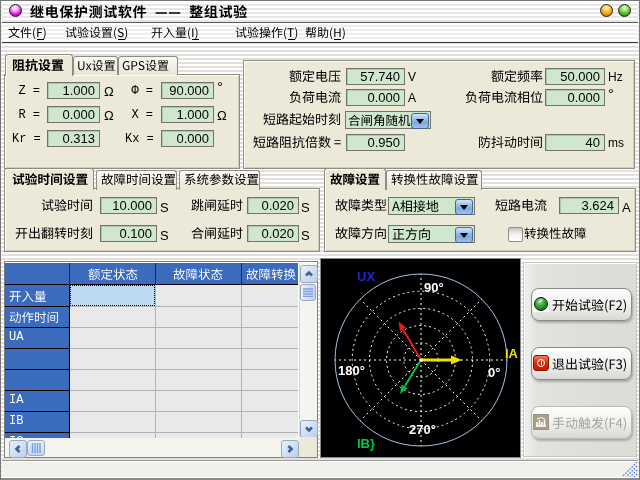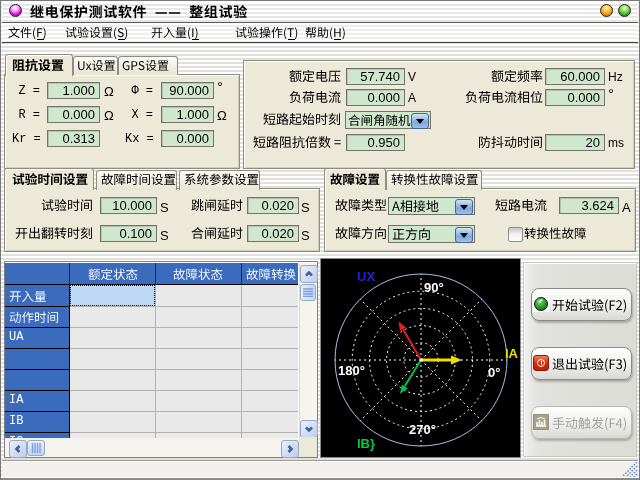--- a/index.html
+++ b/index.html
@@ -94,21 +94,21 @@
       <path d="M9.009 -6.409C8.956999999999999 -2.379 8.788 -0.598 5.954 0.40299999999999997C6.122999999999999 0.5589999999999999 6.356999999999999 0.871 6.4479999999999995 1.0919999999999999C9.516 -0.026 9.802 -2.093 9.866999999999999 -6.409ZM9.594 -1.0919999999999999C10.452 -0.46799999999999997 11.543999999999999 0.429 12.09 1.001L12.636 0.312C12.09 -0.221 10.959 -1.0919999999999999 10.113999999999999 -1.69ZM6.903 -7.93V-1.7939999999999998H7.734999999999999V-7.137H11.049999999999999V-1.8199999999999998H11.908V-7.93H9.464C9.633 -8.333 9.815 -8.814 9.984 -9.282H12.389V-10.139999999999999H6.694999999999999V-9.282H9.1C8.969999999999999 -8.84 8.775 -8.333 8.619 -7.93ZM2.782 -10.673C2.951 -10.373999999999999 3.146 -10.01 3.302 -9.671999999999999H0.7929999999999999V-7.709H1.651V-8.866H5.577V-7.709H6.460999999999999V-9.671999999999999H4.329C4.147 -10.049 3.887 -10.517 3.666 -10.881ZM1.638 -3.029V0.949H2.522V0.52H4.797V0.9229999999999999H5.707V-3.029ZM2.522 -0.27299999999999996V-2.2359999999999998H4.797V-0.27299999999999996ZM1.9369999999999998 -5.4079999999999995 2.912 -4.888C2.1839999999999997 -4.381 1.3519999999999999 -3.965 0.507 -3.6919999999999997C0.65 -3.51 0.832 -3.068 0.9099999999999999 -2.8209999999999997C1.898 -3.198 2.8729999999999998 -3.731 3.7439999999999998 -4.433C4.563 -3.965 5.356 -3.484 5.85 -3.133L6.513 -3.8089999999999997C6.005999999999999 -4.147 5.226 -4.601999999999999 4.407 -5.031C5.044 -5.668 5.59 -6.396 5.967 -7.215L5.434 -7.566L5.239 -7.526999999999999H3.25C3.4059999999999997 -7.774 3.536 -8.033999999999999 3.653 -8.280999999999999L2.7689999999999997 -8.437C2.392 -7.566 1.638 -6.526 0.52 -5.771999999999999C0.702 -5.6419999999999995 0.975 -5.356 1.0919999999999999 -5.161C1.755 -5.629 2.3009999999999997 -6.188 2.73 -6.76H4.732C4.446 -6.279 4.056 -5.85 3.614 -5.447L2.561 -5.992999999999999Z M15.911999999999999 -4.914C15.639 -2.561 14.924 -0.702 13.468 0.429C13.702 0.572 14.105 0.8969999999999999 14.261 1.079C15.132 0.325 15.756 -0.6629999999999999 16.211 -1.8719999999999999C17.407 0.377 19.357 0.832 22.073999999999998 0.832H25.116C25.155 0.5459999999999999 25.337 0.078 25.479999999999997 -0.156C24.843 -0.143 22.607 -0.143 22.125999999999998 -0.143C21.359 -0.143 20.644 -0.182 19.994 -0.299V-2.925H23.868000000000002V-3.835H19.994V-5.967H23.335V-6.9159999999999995H15.743V-5.967H18.98V-0.572C17.914 -0.975 17.095 -1.742 16.588 -3.1069999999999998C16.718 -3.6399999999999997 16.822 -4.212 16.9 -4.81ZM18.538 -10.738C18.759 -10.347999999999999 18.993 -9.854 19.136 -9.450999999999999H14.066V-6.617H15.028V-8.528H23.933V-6.617H24.933999999999997V-9.450999999999999H20.253999999999998C20.124 -9.879999999999999 19.786 -10.53 19.5 -11.011Z M31.875999999999998 -5.303999999999999V-3.432H28.652V-5.303999999999999ZM32.903 -5.303999999999999H36.244V-3.432H32.903ZM31.875999999999998 -6.2139999999999995H28.652V-8.073H31.875999999999998ZM32.903 -6.2139999999999995V-8.073H36.244V-6.2139999999999995ZM27.637999999999998 -9.035V-1.6769999999999998H28.652V-2.483H31.875999999999998V-1.105C31.875999999999998 0.416 32.305 0.819 33.760999999999996 0.819C34.086 0.819 36.283 0.819 36.634 0.819C38.025 0.819 38.337 0.13 38.506 -1.8459999999999999C38.207 -1.924 37.791 -2.106 37.531 -2.288C37.44 -0.598 37.31 -0.16899999999999998 36.582 -0.16899999999999998C36.114 -0.16899999999999998 34.216 -0.16899999999999998 33.826 -0.16899999999999998C33.046 -0.16899999999999998 32.903 -0.325 32.903 -1.079V-2.483H37.245V-9.035H32.903V-10.894H31.875999999999998V-9.035Z M47.891999999999996 -3.5229999999999997C48.594 -2.912 49.373999999999995 -2.041 49.725 -1.4689999999999999L50.479 -2.028C50.102000000000004 -2.5869999999999997 49.322 -3.393 48.607 -3.9909999999999997ZM40.495 -10.296V-6.0969999999999995C40.495 -4.1209999999999996 40.417 -1.417 39.416 0.507C39.637 0.598 40.053 0.884 40.222 1.04C41.275 -0.975 41.431 -4.0169999999999995 41.431 -6.0969999999999995V-9.36H51.428V-10.296ZM45.903 -8.645V-5.85H42.354V-4.927H45.903V-0.442H41.496V0.481H51.376V-0.442H46.891V-4.927H50.751999999999995V-5.85H46.891V-8.645Z" fill="#000"></path>
     </svg>
 <div class="inp" style="left:346px;top:68px;width:57px;height:15px">
       <span>57.740</span>
     </div>
 <div class="unit" style="left:408px;top:70px;font-size:12px">V</div>
 <svg style="position:absolute;left:491px;top:67px" width="54" height="18" viewBox="0 -14 54 18">
       <path d="M9.009 -6.409C8.956999999999999 -2.379 8.788 -0.598 5.954 0.40299999999999997C6.122999999999999 0.5589999999999999 6.356999999999999 0.871 6.4479999999999995 1.0919999999999999C9.516 -0.026 9.802 -2.093 9.866999999999999 -6.409ZM9.594 -1.0919999999999999C10.452 -0.46799999999999997 11.543999999999999 0.429 12.09 1.001L12.636 0.312C12.09 -0.221 10.959 -1.0919999999999999 10.113999999999999 -1.69ZM6.903 -7.93V-1.7939999999999998H7.734999999999999V-7.137H11.049999999999999V-1.8199999999999998H11.908V-7.93H9.464C9.633 -8.333 9.815 -8.814 9.984 -9.282H12.389V-10.139999999999999H6.694999999999999V-9.282H9.1C8.969999999999999 -8.84 8.775 -8.333 8.619 -7.93ZM2.782 -10.673C2.951 -10.373999999999999 3.146 -10.01 3.302 -9.671999999999999H0.7929999999999999V-7.709H1.651V-8.866H5.577V-7.709H6.460999999999999V-9.671999999999999H4.329C4.147 -10.049 3.887 -10.517 3.666 -10.881ZM1.638 -3.029V0.949H2.522V0.52H4.797V0.9229999999999999H5.707V-3.029ZM2.522 -0.27299999999999996V-2.2359999999999998H4.797V-0.27299999999999996ZM1.9369999999999998 -5.4079999999999995 2.912 -4.888C2.1839999999999997 -4.381 1.3519999999999999 -3.965 0.507 -3.6919999999999997C0.65 -3.51 0.832 -3.068 0.9099999999999999 -2.8209999999999997C1.898 -3.198 2.8729999999999998 -3.731 3.7439999999999998 -4.433C4.563 -3.965 5.356 -3.484 5.85 -3.133L6.513 -3.8089999999999997C6.005999999999999 -4.147 5.226 -4.601999999999999 4.407 -5.031C5.044 -5.668 5.59 -6.396 5.967 -7.215L5.434 -7.566L5.239 -7.526999999999999H3.25C3.4059999999999997 -7.774 3.536 -8.033999999999999 3.653 -8.280999999999999L2.7689999999999997 -8.437C2.392 -7.566 1.638 -6.526 0.52 -5.771999999999999C0.702 -5.6419999999999995 0.975 -5.356 1.0919999999999999 -5.161C1.755 -5.629 2.3009999999999997 -6.188 2.73 -6.76H4.732C4.446 -6.279 4.056 -5.85 3.614 -5.447L2.561 -5.992999999999999Z M15.911999999999999 -4.914C15.639 -2.561 14.924 -0.702 13.468 0.429C13.702 0.572 14.105 0.8969999999999999 14.261 1.079C15.132 0.325 15.756 -0.6629999999999999 16.211 -1.8719999999999999C17.407 0.377 19.357 0.832 22.073999999999998 0.832H25.116C25.155 0.5459999999999999 25.337 0.078 25.479999999999997 -0.156C24.843 -0.143 22.607 -0.143 22.125999999999998 -0.143C21.359 -0.143 20.644 -0.182 19.994 -0.299V-2.925H23.868000000000002V-3.835H19.994V-5.967H23.335V-6.9159999999999995H15.743V-5.967H18.98V-0.572C17.914 -0.975 17.095 -1.742 16.588 -3.1069999999999998C16.718 -3.6399999999999997 16.822 -4.212 16.9 -4.81ZM18.538 -10.738C18.759 -10.347999999999999 18.993 -9.854 19.136 -9.450999999999999H14.066V-6.617H15.028V-8.528H23.933V-6.617H24.933999999999997V-9.450999999999999H20.253999999999998C20.124 -9.879999999999999 19.786 -10.53 19.5 -11.011Z M35.113 -6.513C35.087 -1.9629999999999999 34.944 -0.45499999999999996 31.798000000000002 0.38999999999999996C31.967 0.5589999999999999 32.201 0.871 32.278999999999996 1.079C35.659 0.11699999999999999 35.906 -1.6769999999999998 35.932 -6.513ZM35.464 -1.0919999999999999C36.335 -0.442 37.453 0.494 37.998999999999995 1.066L38.584 0.442C38.025 -0.11699999999999999 36.881 -1.014 36.01 -1.638ZM31.564 -5.018C30.887999999999998 -2.314 29.393 -0.5459999999999999 26.637 0.325C26.832 0.52 27.053 0.845 27.144 1.079C30.095 0.039 31.694 -1.8719999999999999 32.409 -4.8229999999999995ZM27.729 -5.161C27.469 -4.199 27.04 -3.2239999999999998 26.481 -2.561C26.701999999999998 -2.457 27.053 -2.2359999999999998 27.209 -2.106C27.755 -2.8209999999999997 28.262 -3.913 28.548000000000002 -4.979ZM33.072 -7.917V-1.781H33.903999999999996V-7.1499999999999995H37.102000000000004V-1.807H37.986V-7.917H35.646L36.166 -9.282H38.35V-10.152999999999999H32.734V-9.282H35.217C35.087 -8.84 34.918 -8.32 34.736 -7.917ZM27.482 -9.789V-6.877H26.507V-5.992999999999999H29.224V-2.054H30.108V-5.992999999999999H32.525999999999996V-6.877H30.342V-8.475999999999999H32.227V-9.308H30.342V-10.933H29.458V-6.877H28.288V-9.789Z M49.777 -8.359C49.322 -7.8389999999999995 48.516 -7.124 47.931 -6.694999999999999L48.646 -6.2139999999999995C49.244 -6.63 49.998 -7.254 50.596000000000004 -7.864999999999999ZM39.728 -4.381 40.222 -3.601C41.08 -4.0169999999999995 42.146 -4.5889999999999995 43.147 -5.122L42.952 -5.8629999999999995C41.769 -5.2909999999999995 40.534 -4.718999999999999 39.728 -4.381ZM40.105 -7.787C40.807 -7.345 41.665 -6.694999999999999 42.068 -6.253L42.77 -6.851C42.328 -7.292999999999999 41.47 -7.917 40.768 -8.32ZM47.801 -5.303999999999999C48.698 -4.758 49.816 -3.9779999999999998 50.362 -3.4579999999999997L51.09 -4.043C50.518 -4.563 49.361 -5.33 48.49 -5.824ZM39.663 -2.626V-1.716H44.98V1.04H46.019999999999996V-1.716H51.35V-2.626H46.019999999999996V-3.6919999999999997H44.98V-2.626ZM44.655 -10.764C44.85 -10.465 45.084 -10.088 45.253 -9.75H39.923V-8.853H44.694C44.304 -8.229 43.862 -7.696 43.693 -7.526999999999999C43.498 -7.292999999999999 43.303 -7.1499999999999995 43.121 -7.111C43.212 -6.89 43.342 -6.473999999999999 43.394 -6.279C43.589 -6.356999999999999 43.875 -6.422 45.37 -6.539C44.746 -5.902 44.187 -5.395 43.927 -5.186999999999999C43.485 -4.8229999999999995 43.147 -4.576 42.861 -4.537C42.965 -4.29 43.095 -3.8609999999999998 43.134 -3.6919999999999997C43.407 -3.8089999999999997 43.862 -3.8739999999999997 47.268 -4.212C47.424 -3.952 47.554 -3.718 47.632 -3.51L48.412 -3.8609999999999998C48.138999999999996 -4.459 47.476 -5.395 46.891 -6.058L46.163 -5.7589999999999995C46.384 -5.512 46.605 -5.213 46.8 -4.927L44.499 -4.732C45.643 -5.6419999999999995 46.787 -6.786 47.827 -7.994999999999999L47.034 -8.45C46.760999999999996 -8.086 46.449 -7.7219999999999995 46.15 -7.3709999999999996L44.473 -7.279999999999999C44.902 -7.734999999999999 45.331 -8.280999999999999 45.708 -8.853H51.233V-9.75H46.397C46.215 -10.126999999999999 45.903 -10.634 45.604 -11.011Z" fill="#000"></path>
     </svg>
 <div class="inp" style="left:545px;top:68px;width:58px;height:15px">
-      <span>60.000</span>
+      <span>50.000</span>
     </div>
 <div class="unit" style="left:608px;top:70px;font-size:12px">Hz</div>
 <svg style="position:absolute;left:289px;top:88px" width="54" height="18" viewBox="0 -14 54 18">
       <path d="M6.7989999999999995 -1.196C8.475999999999999 -0.46799999999999997 10.192 0.40299999999999997 11.232 1.04L11.972999999999999 0.364C10.868 -0.26 9.061 -1.131 7.396999999999999 -1.8199999999999998ZM6.122999999999999 -5.369C5.902 -2.145 5.356 -0.507 0.8059999999999999 0.208C0.988 0.40299999999999997 1.222 0.7799999999999999 1.287 1.027C6.122999999999999 0.182 6.877 -1.742 7.137 -5.369ZM4.433 -8.931H7.8389999999999995C7.513999999999999 -8.346 7.098 -7.709 6.6819999999999995 -7.189H2.925C3.484 -7.747999999999999 3.9909999999999997 -8.333 4.433 -8.931ZM4.511 -10.907C3.835 -9.542 2.522 -7.8389999999999995 0.702 -6.604C0.9359999999999999 -6.460999999999999 1.261 -6.149 1.43 -5.928C1.833 -6.226999999999999 2.223 -6.539 2.574 -6.864V-1.547H3.549V-6.318H9.698V-1.547H10.712V-7.189H7.787C8.307 -7.864999999999999 8.827 -8.671 9.177999999999999 -9.373L8.528 -9.802L8.359 -9.75H5.005C5.213 -10.075 5.4079999999999995 -10.4 5.577 -10.725Z M17.563 -7.189V-6.279H23.127V-0.208C23.127 0.0 23.049 0.065 22.802 0.078C22.567999999999998 0.078 21.735999999999997 0.078 20.852 0.052C20.994999999999997 0.312 21.151 0.715 21.203 0.975C22.334 0.975 23.061999999999998 0.962 23.503999999999998 0.819C23.933 0.6629999999999999 24.076 0.38999999999999996 24.076 -0.19499999999999998V-6.279H25.363V-7.189ZM16.406 -7.826C15.717 -6.3309999999999995 14.573 -4.914 13.364 -3.9779999999999998C13.559 -3.77 13.884 -3.328 14.001 -3.133C14.443 -3.497 14.872 -3.9259999999999997 15.288 -4.407V1.027H16.25V-5.6419999999999995C16.666 -6.253 17.03 -6.89 17.342 -7.526999999999999ZM17.719 -5.069999999999999V-0.611H18.628999999999998V-1.391H21.853V-5.069999999999999ZM18.628999999999998 -4.2509999999999994H20.956V-2.21H18.628999999999998ZM21.268 -10.92V-9.879999999999999H17.706V-10.92H16.756999999999998V-9.879999999999999H13.806V-8.982999999999999H16.756999999999998V-7.787H17.706V-8.982999999999999H21.268V-7.787H22.243000000000002V-8.982999999999999H25.272V-9.879999999999999H22.243000000000002V-10.92Z M31.875999999999998 -5.303999999999999V-3.432H28.652V-5.303999999999999ZM32.903 -5.303999999999999H36.244V-3.432H32.903ZM31.875999999999998 -6.2139999999999995H28.652V-8.073H31.875999999999998ZM32.903 -6.2139999999999995V-8.073H36.244V-6.2139999999999995ZM27.637999999999998 -9.035V-1.6769999999999998H28.652V-2.483H31.875999999999998V-1.105C31.875999999999998 0.416 32.305 0.819 33.760999999999996 0.819C34.086 0.819 36.283 0.819 36.634 0.819C38.025 0.819 38.337 0.13 38.506 -1.8459999999999999C38.207 -1.924 37.791 -2.106 37.531 -2.288C37.44 -0.598 37.31 -0.16899999999999998 36.582 -0.16899999999999998C36.114 -0.16899999999999998 34.216 -0.16899999999999998 33.826 -0.16899999999999998C33.046 -0.16899999999999998 32.903 -0.325 32.903 -1.079V-2.483H37.245V-9.035H32.903V-10.894H31.875999999999998V-9.035Z M46.501 -4.693V0.481H47.372V-4.693ZM44.2 -4.7059999999999995V-3.367C44.2 -2.171 44.031 -0.728 42.432 0.364C42.653 0.507 42.978 0.8059999999999999 43.121 1.001C44.876 -0.247 45.084 -1.924 45.084 -3.3409999999999997V-4.7059999999999995ZM48.815 -4.7059999999999995V-0.572C48.815 0.208 48.879999999999995 0.416 49.075 0.598C49.244 0.754 49.53 0.819 49.79 0.819C49.92 0.819 50.271 0.819 50.427 0.819C50.647999999999996 0.819 50.908 0.767 51.051 0.6759999999999999C51.233 0.572 51.337 0.416 51.402 0.16899999999999998C51.467 -0.065 51.506 -0.754 51.532 -1.3259999999999998C51.298 -1.404 51.012 -1.534 50.843 -1.69C50.83 -1.066 50.817 -0.598 50.791 -0.377C50.765 -0.16899999999999998 50.726 -0.078 50.661 -0.026C50.596000000000004 0.013 50.492 0.026 50.375 0.026C50.271 0.026 50.102000000000004 0.026 50.010999999999996 0.026C49.92 0.026 49.842 0.013 49.803 -0.026C49.738 -0.091 49.725 -0.221 49.725 -0.481V-4.7059999999999995ZM40.105 -10.062C40.885 -9.594 41.847 -8.892 42.315 -8.385L42.9 -9.152C42.432 -9.645999999999999 41.457 -10.322 40.677 -10.751ZM39.52 -6.487C40.352 -6.109999999999999 41.379 -5.499 41.886 -5.044L42.432 -5.85C41.912 -6.292 40.872 -6.864 40.04 -7.202ZM39.845 0.208 40.664 0.871C41.431 -0.33799999999999997 42.341 -1.9629999999999999 43.03 -3.3409999999999997L42.328 -3.9779999999999998C41.574 -2.509 40.547 -0.7929999999999999 39.845 0.208ZM46.266999999999996 -10.699C46.475 -10.257 46.683 -9.698 46.839 -9.23H43.134V-8.346H45.695C45.149 -7.643999999999999 44.408 -6.721 44.161 -6.487C43.914 -6.266 43.537 -6.175 43.29 -6.122999999999999C43.368 -5.902 43.498 -5.420999999999999 43.55 -5.186999999999999C43.927 -5.33 44.525 -5.382 49.881 -5.7459999999999996C50.141 -5.395 50.362 -5.069999999999999 50.518 -4.797L51.311 -5.317C50.83 -6.084 49.829 -7.279999999999999 49.01 -8.151L48.282 -7.709C48.594 -7.358 48.945 -6.941999999999999 49.269999999999996 -6.539L45.188 -6.305C45.695 -6.89 46.306 -7.696 46.8 -8.346H51.285V-9.23H47.84C47.697 -9.724 47.424 -10.386999999999999 47.150999999999996 -10.92Z" fill="#000"></path>
     </svg>
 <div class="inp" style="left:346px;top:89px;width:57px;height:15px">
       <span>0.000</span>
     </div>
 <div class="unit" style="left:408px;top:91px;font-size:12px">A</div>
 <svg style="position:absolute;left:465px;top:88px" width="80" height="18" viewBox="0 -14 80 18">
@@ -132,21 +132,21 @@
 <svg style="position:absolute;left:253px;top:133px" width="90" height="18" viewBox="0 -14 90 18">
       <path d="M5.785 -10.347999999999999V-9.450999999999999H12.337V-10.347999999999999ZM6.5649999999999995 -3.198C6.941999999999999 -2.3529999999999998 7.319 -1.222 7.449 -0.494L8.32 -0.728C8.19 -1.456 7.787 -2.574 7.3709999999999996 -3.419ZM7.111 -7.175999999999999H10.881V-4.8229999999999995H7.111ZM6.201 -8.06V-3.9389999999999996H11.83V-8.06ZM10.491 -3.51C10.231 -2.522 9.737 -1.183 9.308 -0.27299999999999996H5.239V0.637H12.466999999999999V-0.27299999999999996H10.244C10.66 -1.131 11.102 -2.3009999999999997 11.479 -3.2889999999999997ZM1.716 -10.907C1.508 -9.347 1.131 -7.787 0.507 -6.773C0.728 -6.656 1.1179999999999999 -6.396 1.274 -6.253C1.599 -6.811999999999999 1.8719999999999999 -7.513999999999999 2.093 -8.280999999999999H2.808V-6.266L2.795 -5.7459999999999996H0.5589999999999999V-4.862H2.756C2.6 -3.1719999999999997 2.093 -1.274 0.481 0.156C0.6629999999999999 0.286 1.027 0.624 1.157 0.819C2.288 -0.19499999999999998 2.9379999999999997 -1.4949999999999999 3.302 -2.795C3.8089999999999997 -2.0669999999999997 4.484999999999999 -1.053 4.784 -0.52L5.434 -1.3259999999999998C5.161 -1.716 4.004 -3.2889999999999997 3.536 -3.8609999999999998C3.5879999999999996 -4.199 3.627 -4.537 3.653 -4.862H5.499V-5.7459999999999996H3.7049999999999996L3.718 -6.253V-8.280999999999999H5.33V-9.165H2.327C2.444 -9.684999999999999 2.5349999999999997 -10.218 2.613 -10.751Z M15.028 -9.516H17.485V-7.228H15.028ZM13.494 -0.5459999999999999 13.663 0.40299999999999997C15.041 0.078 16.913 -0.377 18.694 -0.832L18.603 -1.7029999999999998L16.887 -1.3V-3.627H18.265C18.447 -3.445 18.628999999999998 -3.1719999999999997 18.733 -2.977C18.993 -3.094 19.253 -3.211 19.512999999999998 -3.3539999999999996V1.014H20.423000000000002V0.533H23.698999999999998V0.975H24.622V-3.328L25.038 -3.133C25.180999999999997 -3.393 25.454 -3.77 25.649 -3.952C24.466 -4.394 23.478 -5.083 22.659 -5.8759999999999994C23.491 -6.851 24.154 -8.008 24.583 -9.36L23.972 -9.633L23.79 -9.594H21.268C21.424 -9.958 21.554000000000002 -10.322 21.683999999999997 -10.699L20.761 -10.933C20.267 -9.36 19.409 -7.877999999999999 18.381999999999998 -6.9159999999999995V-10.373999999999999H14.157V-6.37H16.003V-1.0919999999999999L14.989 -0.858V-5.148H14.157V-0.6759999999999999ZM20.423000000000002 -0.325V-2.834H23.698999999999998V-0.325ZM23.360999999999997 -8.735999999999999C23.023 -7.93 22.567999999999998 -7.202 22.035 -6.552C21.488999999999997 -7.189 21.060000000000002 -7.864999999999999 20.747999999999998 -8.514999999999999L20.865 -8.735999999999999ZM20.098 -3.679C20.787 -4.108 21.463 -4.615 22.061 -5.226C22.619999999999997 -4.654 23.256999999999998 -4.1209999999999996 23.985 -3.679ZM21.45 -5.902C20.579 -5.018 19.552 -4.329 18.512 -3.8739999999999997V-4.498H16.887V-6.37H18.381999999999998V-6.786C18.603 -6.63 18.928 -6.356999999999999 19.070999999999998 -6.201C19.487000000000002 -6.617 19.89 -7.124 20.253999999999998 -7.696C20.579 -7.111 20.969 -6.5 21.45 -5.902Z M31.85 -10.192V-0.299H30.368V0.611H38.506V-0.299H37.427V-10.192ZM32.772999999999996 -0.299V-2.808H36.452V-0.299ZM32.772999999999996 -6.109999999999999H36.452V-3.7049999999999996H32.772999999999996ZM32.772999999999996 -6.994V-9.282H36.452V-6.994ZM27.131 -10.386999999999999V1.014H28.054V-9.503H29.913C29.601 -8.632 29.185 -7.4879999999999995 28.769 -6.5649999999999995C29.809 -5.5249999999999995 30.069 -4.641 30.082 -3.9259999999999997C30.082 -3.51 30.003999999999998 -3.159 29.783 -3.016C29.653 -2.9379999999999997 29.509999999999998 -2.899 29.341 -2.8859999999999997C29.107 -2.8729999999999998 28.820999999999998 -2.8729999999999998 28.496 -2.912C28.639 -2.6519999999999997 28.743 -2.288 28.743 -2.041C29.068 -2.028 29.419 -2.028 29.705 -2.0669999999999997C29.978 -2.093 30.212 -2.171 30.42 -2.314C30.797 -2.5869999999999997 30.966 -3.1199999999999997 30.966 -3.835C30.953 -4.654 30.706 -5.59 29.666 -6.669C30.134 -7.696 30.667 -8.969999999999999 31.083 -10.036L30.445999999999998 -10.426L30.303 -10.386999999999999Z M44.083 -8.619V-7.696H51.48V-8.619ZM46.28 -10.751C46.618 -10.126999999999999 46.995 -9.282 47.177 -8.735999999999999L48.126 -9.074C47.931 -9.594 47.541 -10.413 47.177 -11.036999999999999ZM41.392 -10.92V-8.294H39.611V-7.3839999999999995H41.392V-4.537C40.651 -4.329 39.962 -4.147 39.403 -4.0169999999999995L39.65 -3.068L41.392 -3.5749999999999997V-0.16899999999999998C41.392 0.013 41.314 0.078 41.132 0.078C40.976 0.091 40.403999999999996 0.091 39.793 0.078C39.923 0.33799999999999997 40.053 0.728 40.079 0.975C40.976 0.975 41.522 0.949 41.873 0.8059999999999999C42.211 0.65 42.341 0.377 42.341 -0.16899999999999998V-3.848L44.005 -4.3549999999999995L43.888 -5.226L42.341 -4.797V-7.3839999999999995H43.836V-8.294H42.341V-10.92ZM45.227 -6.383V-3.9909999999999997C45.227 -2.574 44.98 -0.845 43.095 0.38999999999999996C43.29 0.533 43.628 0.9229999999999999 43.745 1.131C45.799 -0.221 46.189 -2.327 46.189 -3.9779999999999998V-5.473H48.632999999999996V-0.637C48.632999999999996 0.27299999999999996 48.711 0.494 48.906 0.6759999999999999C49.101 0.858 49.413 0.9359999999999999 49.673 0.9359999999999999C49.829 0.9359999999999999 50.18 0.9359999999999999 50.362 0.9359999999999999C50.622 0.9359999999999999 50.894999999999996 0.884 51.064 0.767C51.245999999999995 0.637 51.363 0.45499999999999996 51.441 0.143C51.506 -0.156 51.558 -1.001 51.558 -1.69C51.311 -1.781 50.998999999999995 -1.9369999999999998 50.804 -2.106C50.804 -1.3259999999999998 50.791 -0.728 50.765 -0.45499999999999996C50.739 -0.19499999999999998 50.687 -0.065 50.622 -0.013C50.557 0.039 50.427 0.065 50.31 0.065C50.193 0.065 50.010999999999996 0.065 49.92 0.065C49.816 0.065 49.738 0.052 49.673 0.0C49.608 -0.065 49.582 -0.247 49.582 -0.598V-6.383Z M57.46 -8.19C57.824 -7.475 58.149 -6.526 58.253 -5.915L59.111 -6.188C58.994 -6.7989999999999995 58.656 -7.7219999999999995 58.278999999999996 -8.437ZM57.135 -3.7569999999999997V1.027H58.058V0.46799999999999997H62.361V0.988H63.323V-3.7569999999999997ZM58.058 -0.416V-2.8859999999999997H62.361V-0.416ZM59.488 -10.881C59.644 -10.452 59.787 -9.918999999999999 59.878 -9.477H56.537V-8.593H64.064V-9.477H60.866C60.762 -9.932 60.593 -10.543 60.397999999999996 -11.024ZM62.088 -8.488999999999999C61.841 -7.683 61.385999999999996 -6.539 61.022 -5.785H56.016999999999996V-4.901H64.467V-5.785H61.945C62.309 -6.5 62.699 -7.423 63.024 -8.241999999999999ZM55.445 -10.894C54.743 -8.931 53.599 -6.981 52.377 -5.707C52.546 -5.486 52.832 -4.979 52.923 -4.758C53.326 -5.186999999999999 53.703 -5.681 54.08 -6.2139999999999995V1.04H55.016V-7.7219999999999995C55.536 -8.645 55.991 -9.633 56.355 -10.620999999999999Z M70.759 -10.673C70.525 -10.166 70.109 -9.399 69.784 -8.943999999999999L70.42099999999999 -8.632C70.759 -9.061 71.201 -9.711 71.578 -10.309ZM66.144 -10.309C66.482 -9.763 66.833 -9.048 66.95 -8.593L67.691 -8.918C67.574 -9.386 67.223 -10.088 66.859 -10.594999999999999ZM70.33 -3.38C70.031 -2.7039999999999997 69.615 -2.132 69.121 -1.638C68.627 -1.885 68.12 -2.132 67.639 -2.34C67.821 -2.6519999999999997 68.029 -3.0029999999999997 68.211 -3.38ZM66.43 -1.9889999999999999C67.067 -1.742 67.782 -1.417 68.432 -1.079C67.6 -0.481 66.599 -0.065 65.533 0.182C65.702 0.364 65.91 0.702 66.001 0.9359999999999999C67.197 0.611 68.302 0.104 69.238 -0.65C69.667 -0.38999999999999996 70.057 -0.143 70.356 0.078L70.98 -0.5589999999999999C70.681 -0.767 70.304 -1.001 69.875 -1.2349999999999999C70.564 -1.976 71.11 -2.8859999999999997 71.435 -4.0169999999999995L70.902 -4.2379999999999995L70.746 -4.199H68.614L68.9 -4.875L68.029 -5.031C67.938 -4.771 67.80799999999999 -4.484999999999999 67.678 -4.199H65.91V-3.38H67.275C67.002 -2.86 66.703 -2.379 66.43 -1.9889999999999999ZM68.341 -10.933V-8.501999999999999H65.65V-7.696H68.042C67.418 -6.851 66.417 -6.045 65.507 -5.654999999999999C65.702 -5.473 65.923 -5.135 66.04 -4.914C66.833 -5.343 67.691 -6.071 68.341 -6.838V-5.252H69.251V-7.02C69.875 -6.5649999999999995 70.668 -5.954 70.993 -5.654999999999999L71.539 -6.356999999999999C71.227 -6.577999999999999 70.083 -7.306 69.446 -7.696H71.903V-8.501999999999999H69.251V-10.933ZM73.17699999999999 -10.815999999999999C72.852 -8.528 72.267 -6.343999999999999 71.253 -4.979C71.461 -4.849 71.838 -4.537 71.994 -4.381C72.332 -4.862 72.618 -5.434 72.878 -6.071C73.164 -4.797 73.541 -3.614 74.022 -2.5869999999999997C73.294 -1.3519999999999999 72.28 -0.40299999999999997 70.863 0.286C71.045 0.481 71.318 0.871 71.409 1.079C72.735 0.364 73.736 -0.533 74.503 -1.6769999999999998C75.15299999999999 -0.572 75.959 0.312 76.973 0.9229999999999999C77.129 0.6759999999999999 77.41499999999999 0.33799999999999997 77.636 0.156C76.544 -0.429 75.686 -1.378 75.023 -2.574C75.712 -3.913 76.154 -5.537999999999999 76.44 -7.4879999999999995H77.324V-8.398H73.619C73.801 -9.126 73.957 -9.892999999999999 74.074 -10.673ZM75.517 -7.4879999999999995C75.309 -5.992999999999999 74.997 -4.693 74.529 -3.5879999999999996C74.035 -4.758 73.67099999999999 -6.084 73.424 -7.4879999999999995Z M81.406 -5.915H87.646V-6.7989999999999995H81.406ZM81.406 -2.795H87.646V-3.679H81.406Z" fill="#000"></path>
     </svg>
 <div class="inp" style="left:346px;top:134px;width:57px;height:15px">
       <span>0.950</span>
     </div>
 <svg style="position:absolute;left:478px;top:133px" width="67" height="18" viewBox="0 -14 67 18">
       <path d="M7.8 -10.686C8.033999999999999 -10.062 8.294 -9.23 8.411 -8.735999999999999L9.334 -9.009C9.216999999999999 -9.49 8.943999999999999 -10.296 8.697 -10.894ZM4.835999999999999 -8.735999999999999V-7.813H6.903C6.811999999999999 -4.329 6.552 -1.274 3.666 0.286C3.9 0.45499999999999996 4.186 0.7799999999999999 4.316 1.001C6.590999999999999 -0.26 7.3839999999999995 -2.392 7.683 -4.9399999999999995H10.607999999999999C10.491 -1.599 10.334999999999999 -0.351 10.062 -0.052C9.945 0.078 9.815 0.11699999999999999 9.581 0.104C9.321 0.104 8.645 0.104 7.93 0.039C8.099 0.312 8.216 0.715 8.229 1.001C8.918 1.027 9.633 1.053 10.01 1.001C10.413 0.962 10.673 0.871 10.907 0.572C11.309999999999999 0.104 11.453 -1.3519999999999999 11.596 -5.382C11.596 -5.5249999999999995 11.596 -5.837 11.596 -5.837H7.774C7.813 -6.473999999999999 7.851999999999999 -7.137 7.864999999999999 -7.813H12.376V-8.735999999999999ZM1.066 -10.360999999999999V1.04H1.9889999999999999V-9.477H3.9C3.601 -8.554 3.198 -7.332 2.795 -6.356999999999999C3.783 -5.303999999999999 4.03 -4.407 4.03 -3.679C4.03 -3.276 3.952 -2.912 3.7569999999999997 -2.7689999999999997C3.627 -2.691 3.484 -2.639 3.315 -2.639C3.081 -2.639 2.808 -2.639 2.496 -2.6519999999999997C2.6519999999999997 -2.405 2.73 -2.028 2.743 -1.768C3.0549999999999997 -1.755 3.4059999999999997 -1.755 3.6919999999999997 -1.781C3.952 -1.8199999999999998 4.199 -1.898 4.394 -2.041C4.771 -2.3009999999999997 4.927 -2.86 4.927 -3.5749999999999997C4.927 -4.407 4.7059999999999995 -5.356 3.6919999999999997 -6.473999999999999C4.16 -7.54 4.68 -8.905 5.083 -10.01L4.42 -10.413L4.264 -10.360999999999999Z M19.097 -9.321C19.916 -8.866 20.917 -8.138 21.398 -7.643999999999999L21.957 -8.398C21.463 -8.879 20.448999999999998 -9.555 19.63 -9.984ZM18.473 -6.045C19.317999999999998 -5.616 20.384 -4.952999999999999 20.917 -4.484999999999999L21.45 -5.265C20.904 -5.733 19.838 -6.343999999999999 18.98 -6.734ZM22.685 -10.92V-3.393L17.966 -2.639L18.134999999999998 -1.7289999999999999L22.685 -2.4699999999999998V1.027H23.647V-2.626L25.558 -2.9379999999999997L25.389 -3.835L23.647 -3.549V-10.92ZM15.405 -10.92V-8.280999999999999H13.611V-7.358H15.405V-4.55C14.677 -4.342 14.001 -4.16 13.442 -4.03L13.728 -3.094L15.405 -3.5749999999999997V-0.19499999999999998C15.405 -0.013 15.327 0.039 15.145 0.052C14.989 0.052 14.43 0.065 13.806 0.039C13.949 0.286 14.066 0.702 14.105 0.949C15.001999999999999 0.949 15.535 0.9229999999999999 15.886 0.767C16.237 0.611 16.367 0.351 16.367 -0.19499999999999998V-3.8609999999999998L18.096 -4.381L17.979 -5.278L16.367 -4.8229999999999995V-7.358H17.992V-8.280999999999999H16.367V-10.92Z M27.157 -9.854V-8.982999999999999H32.188V-9.854ZM34.489 -10.699C34.489 -9.776 34.489 -8.84 34.45 -7.917H32.591V-6.981H34.411C34.254999999999995 -4.0169999999999995 33.735 -1.3 31.954 0.325C32.214 0.46799999999999997 32.552 0.7929999999999999 32.721000000000004 1.027C34.632 -0.7929999999999999 35.191 -3.7569999999999997 35.373 -6.981H37.31C37.167 -2.366 36.998 -0.637 36.647 -0.247C36.516999999999996 -0.091 36.373999999999995 -0.052 36.14 -0.052C35.867 -0.052 35.178 -0.052 34.45 -0.13C34.619 0.156 34.723 0.5589999999999999 34.748999999999995 0.832C35.438 0.884 36.153 0.884 36.556 0.845C36.972 0.8059999999999999 37.232 0.689 37.492 0.351C37.947 -0.221 38.103 -2.0669999999999997 38.285 -7.423C38.285 -7.566 38.285 -7.917 38.285 -7.917H35.412C35.438 -8.84 35.451 -9.776 35.451 -10.699ZM27.157 -0.572 27.17 -0.585V-0.5589999999999999C27.469 -0.741 27.937 -0.884 31.551000000000002 -1.7029999999999998L31.798000000000002 -0.832L32.656 -1.1179999999999999C32.409 -2.028 31.823999999999998 -3.5749999999999997 31.33 -4.745L30.524 -4.524C30.784 -3.913 31.044 -3.198 31.278 -2.522L28.184 -1.8719999999999999C28.691 -3.042 29.185 -4.498 29.509999999999998 -5.8629999999999995H32.422V-6.76H26.701999999999998V-5.8629999999999995H28.509C28.171 -4.342 27.625 -2.808 27.443 -2.379C27.222 -1.885 27.053 -1.534 26.845 -1.4689999999999999C26.962 -1.2349999999999999 27.105 -0.767 27.157 -0.572Z M45.162 -5.8759999999999994C45.851 -4.875 46.735 -3.497 47.150999999999996 -2.7039999999999997L48.009 -3.198C47.567 -3.9909999999999997 46.67 -5.317 45.968 -6.305ZM43.212 -5.226V-2.262H40.989V-5.226ZM43.212 -6.0969999999999995H40.989V-8.943999999999999H43.212ZM40.053 -9.828V-0.325H40.989V-1.378H44.122V-9.828ZM48.932 -10.854999999999999V-8.32H44.72V-7.358H48.932V-0.429C48.932 -0.16899999999999998 48.828 -0.078 48.568 -0.078C48.282 -0.052 47.32 -0.052 46.306 -0.091C46.449 0.19499999999999998 46.605 0.637 46.67 0.9099999999999999C47.97 0.9099999999999999 48.802 0.8969999999999999 49.269999999999996 0.728C49.738 0.572 49.92 0.286 49.92 -0.429V-7.358H51.506V-8.32H49.92V-10.854999999999999Z M53.183 -7.994999999999999V1.04H54.184V-7.994999999999999ZM53.378 -10.283C53.976 -9.711 54.652 -8.892 54.951 -8.372L55.757 -8.892C55.445 -9.437999999999999 54.743 -10.205 54.132 -10.751ZM56.927 -3.835H60.047V-2.08H56.927ZM56.927 -6.383H60.047V-4.654H56.927ZM56.043 -7.202V-1.274H60.97V-7.202ZM56.576 -10.192V-9.269H62.868V-0.143C62.868 0.026 62.816 0.078 62.647 0.091C62.478 0.091 61.945 0.104 61.399 0.078C61.528999999999996 0.325 61.659 0.741 61.711 0.975C62.504 0.975 63.063 0.975 63.414 0.819C63.751999999999995 0.65 63.869 0.40299999999999997 63.869 -0.143V-10.192Z" fill="#000"></path>
     </svg>
 <div class="inp" style="left:545px;top:134px;width:58px;height:15px">
-      <span>20</span>
+      <span>40</span>
     </div>
 <div class="unit" style="left:608px;top:136px;font-size:12px">ms</div>
 <div class="panel" style="left:4px;top:188px;width:314px;height:62px"></div>
 <div class="tabact" style="left:4px;top:168px;width:88px;height:21px"></div>
 <div class="tab" style="left:96px;top:170px;width:79px;height:19px"></div>
 <div class="tab" style="left:179px;top:170px;width:79px;height:19px"></div>
 <svg style="position:absolute;left:12px;top:170px" width="78" height="17" viewBox="0 -14 78 17">
       <path d="M1.2319 -9.7028C1.9177 -9.0932 2.794 -8.2423 3.1877 -7.6708L4.2418 -8.7122C3.81 -9.2583 2.8956 -10.0711 2.2224999999999997 -10.6172ZM4.8387 -5.4356V-4.0386H5.8674V-1.3081L5.0672999999999995 -1.1049L5.08 -1.1176C4.9403 -1.4097 4.7752 -2.0065999999999997 4.699 -2.413L3.5686999999999998 -1.7018V-6.870699999999999H0.6223V-5.4102H2.1209V-1.5621C2.1209 -1.0032999999999999 1.7271999999999998 -0.5841999999999999 1.4351 -0.4064C1.6890999999999998 -0.1016 2.0446999999999997 0.5588 2.1463 0.9270999999999999C2.3749 0.6730999999999999 2.7559 0.4191 4.6609 -0.8382L5.0038 0.4064C6.096 0.08889999999999999 7.4676 -0.30479999999999996 8.7503 -0.6858L8.5344 -2.0065999999999997L7.264399999999999 -1.6637V-4.0386H8.216899999999999V-5.4356ZM8.3566 -10.693399999999999 8.407399999999999 -8.3439H4.4577V-6.8961H8.4582C8.6741 -1.9430999999999998 9.2583 1.0287 10.8585 1.0541C11.379199999999999 1.0541 12.1031 0.5715 12.4206 -1.8922999999999999C12.1793 -2.032 11.4808 -2.4511 11.226799999999999 -2.7685999999999997C11.176 -1.6256 11.074399999999999 -0.9905999999999999 10.9093 -1.0032999999999999C10.4648 -1.016 10.1219 -3.5305999999999997 9.9695 -6.8961H12.2682V-8.3439H11.3157L12.2555 -8.9535C12.0269 -9.423399999999999 11.4808 -10.134599999999999 11.0109 -10.6553L9.9949 -10.033C10.414 -9.525 10.883899999999999 -8.8392 11.112499999999999 -8.3439H9.9314C9.905999999999999 -9.1059 9.905999999999999 -9.8933 9.905999999999999 -10.693399999999999Z M12.953999999999999 -2.1336 13.207999999999998 -0.9398C14.1478 -1.1557 15.2654 -1.4351 16.357599999999998 -1.6890999999999998L16.243299999999998 -2.8066999999999998C15.024099999999999 -2.54 13.8049 -2.286 12.953999999999999 -2.1336ZM18.554699999999997 -4.4323C18.8341 -3.4798 19.1389 -2.2352 19.2278 -1.4223999999999999L20.459699999999998 -1.7652999999999999C20.3327 -2.5654 20.0279 -3.7973 19.7104 -4.7371ZM20.7518 -4.7879C20.955 -3.8354 21.1836 -2.5907999999999998 21.2344 -1.7652999999999999L22.453599999999998 -1.9685C22.3774 -2.7813 22.1488 -3.9878 21.9202 -4.952999999999999ZM13.779499999999999 -8.2042C13.7287 -6.7691 13.6017 -4.8641 13.436599999999999 -3.7083999999999997H16.738599999999998C16.6116 -1.4731999999999998 16.471899999999998 -0.5461 16.243299999999998 -0.30479999999999996C16.1163 -0.17779999999999999 16.002 -0.15239999999999998 15.7988 -0.15239999999999998C15.5575 -0.15239999999999998 15.024099999999999 -0.1651 14.4653 -0.21589999999999998C14.6685 0.127 14.820899999999998 0.635 14.8463 1.0032999999999999C15.4559 1.0287 16.052799999999998 1.0287 16.395699999999998 0.9905999999999999C16.8021 0.9398 17.0942 0.8382 17.3609 0.508C17.7419 0.0635 17.907 -1.1811 18.0594 -4.3561C18.0721 -4.521199999999999 18.084799999999998 -4.9022 18.084799999999998 -4.9022H17.1069C17.2593 -6.35 17.4117 -8.5725 17.5006 -10.325099999999999H13.284199999999998V-9.042399999999999H16.167099999999998C16.090899999999998 -7.5946 15.9766 -6.0198 15.8369 -4.8895H14.8463C14.935199999999998 -5.9055 15.024099999999999 -7.112 15.0749 -8.128ZM21.209 -8.7122C21.742399999999996 -8.102599999999999 22.351999999999997 -7.4676 22.999699999999997 -6.908799999999999H19.621499999999997C20.192999999999998 -7.454899999999999 20.726399999999998 -8.064499999999999 21.209 -8.7122ZM20.9804 -10.9347C20.192999999999998 -9.309099999999999 18.770599999999998 -7.8359 17.2847 -6.946899999999999C17.5387 -6.6548 17.9832 -6.007099999999999 18.1483 -5.7023C18.580099999999998 -5.9944 18.9992 -6.3373 19.4183 -6.7183V-5.6261H23.3553V-6.604C23.7363 -6.286499999999999 24.13 -5.9944 24.511 -5.7404C24.6507 -6.1594999999999995 24.9428 -6.870699999999999 25.1968 -7.2517C24.066499999999998 -7.848599999999999 22.809199999999997 -8.9027 21.970999999999997 -9.8806L22.3012 -10.4775ZM18.237199999999998 -0.7111999999999999V0.5841999999999999H24.8539V-0.7111999999999999H23.3299C23.8506 -1.8160999999999998 24.4221 -3.302 24.8793 -4.5847L23.5077 -4.876799999999999C23.2029 -3.6068 22.605999999999998 -1.8796 22.0726 -0.7111999999999999Z M31.2293 -5.4356C31.8389 -4.5085 32.6644 -3.2512 33.0327 -2.5145999999999997L34.3916 -3.302C33.9725 -4.0259 33.1089 -5.2197 32.486599999999996 -6.096ZM29.1973 -4.8895V-2.5781H27.6606V-4.8895ZM29.1973 -6.223H27.6606V-8.4328H29.1973ZM26.2382 -9.791699999999999V-0.2032H27.6606V-1.2191999999999998H30.619699999999998V-9.791699999999999ZM34.8869 -10.7061V-8.4455H31.089599999999997V-6.9342H34.8869V-0.9017C34.8869 -0.6476999999999999 34.7853 -0.5588 34.5059 -0.5588C34.2265 -0.5588 33.286699999999996 -0.5588 32.3977 -0.5969C32.6263 -0.1651 32.867599999999996 0.5206999999999999 32.9311 0.9398C34.2011 0.9525 35.1028 0.9144 35.6616 0.6730999999999999C36.2331 0.43179999999999996 36.436299999999996 0.0254 36.436299999999996 -0.889V-6.9342H37.7317V-8.4455H36.436299999999996V-10.7061Z M39.00169999999999 -7.734299999999999V1.1176H40.576499999999996V-7.734299999999999ZM39.1795 -9.9695C39.76369999999999 -9.3599 40.41139999999999 -8.5217 40.67809999999999 -7.962899999999999L41.96079999999999 -8.7884C41.668699999999994 -9.3599 40.97019999999999 -10.1473 40.385999999999996 -10.7061ZM43.230799999999995 -3.5814H45.68189999999999V-2.3622H43.230799999999995ZM43.230799999999995 -6.007099999999999H45.68189999999999V-4.8006H43.230799999999995ZM41.8719 -7.226299999999999V-1.143H47.104299999999995V-7.226299999999999ZM42.4053 -10.16V-8.7376H48.437799999999996V-0.508C48.437799999999996 -0.35559999999999997 48.38699999999999 -0.29209999999999997 48.22189999999999 -0.29209999999999997C48.08219999999999 -0.29209999999999997 47.599599999999995 -0.2794 47.20589999999999 -0.30479999999999996C47.38369999999999 0.0635 47.57419999999999 0.6604 47.637699999999995 1.0541C48.437799999999996 1.0541 49.034699999999994 1.0287 49.466499999999996 0.8000999999999999C49.8856 0.5588 50.01259999999999 0.2032 50.01259999999999 -0.508V-10.16Z M52.07 -9.7028C52.768499999999996 -9.0932 53.6575 -8.216899999999999 54.0639 -7.6453999999999995L55.1053 -8.6995C54.6735 -9.2456 53.7337 -10.0711 53.0479 -10.6299ZM51.244499999999995 -6.870699999999999V-5.4102H52.768499999999996V-1.5748C52.768499999999996 -0.9779 52.4129 -0.5334 52.1335 -0.3302C52.387499999999996 -0.038099999999999995 52.768499999999996 0.5969 52.8955 0.9652C53.111399999999996 0.6604 53.5432 0.29209999999999997 55.8927 -1.7018C55.7149 -1.9811999999999999 55.4482 -2.5654 55.3212 -2.9718L54.229 -2.0446999999999997V-6.870699999999999ZM56.756299999999996 -10.3759V-9.004299999999999C56.756299999999996 -8.128 56.565799999999996 -7.2009 54.9529 -6.5278C55.245 -6.3119 55.7784 -5.715 55.956199999999995 -5.4102C57.785 -6.2484 58.1787 -7.6834999999999996 58.1787 -8.966199999999999H59.8805V-7.62C59.8805 -6.35 60.134499999999996 -5.8039 61.391799999999996 -5.8039C61.5823 -5.8039 62.0141 -5.8039 62.217299999999994 -5.8039C62.4967 -5.8039 62.8015 -5.816599999999999 63.0047 -5.9055C62.941199999999995 -6.2484 62.9158 -6.794499999999999 62.8777 -7.1628C62.712599999999995 -7.112 62.3951 -7.0866 62.1919 -7.0866C62.0395 -7.0866 61.6712 -7.0866 61.5442 -7.0866C61.353699999999996 -7.0866 61.315599999999996 -7.226299999999999 61.315599999999996 -7.5946V-10.3759ZM60.4901 -3.8608C60.12179999999999 -3.1369 59.6138 -2.5273 58.991499999999995 -2.0193C58.343799999999995 -2.54 57.8231 -3.1622999999999997 57.429399999999994 -3.8608ZM55.6387 -5.2705V-3.8608H56.5912L56.032399999999996 -3.6702999999999997C56.5023 -2.7304999999999997 57.086499999999994 -1.905 57.785 -1.2065C56.896 -0.7365999999999999 55.879999999999995 -0.4064 54.7624 -0.2032C55.0291 0.1143 55.3339 0.7239 55.460899999999995 1.1176C56.756299999999996 0.8128 57.9374 0.381 58.953399999999995 -0.254C59.89319999999999 0.381 60.9854 0.8509 62.255399999999995 1.1557C62.445899999999995 0.7365999999999999 62.8523 0.127 63.1825 -0.2032C62.064899999999994 -0.4064 61.074299999999994 -0.7493 60.210699999999996 -1.2065C61.201299999999996 -2.1336 61.9633 -3.3528 62.4332 -4.9403L61.493399999999994 -5.334L61.239399999999996 -5.2705Z M71.9328 -9.3218H73.406V-8.5852H71.9328ZM69.1007 -9.3218H70.5485V-8.5852H69.1007ZM66.294 -9.3218H67.7037V-8.5852H66.294ZM65.6336 -5.4356V-0.2667H64.1477V0.8000999999999999H75.6031V-0.2667H74.041V-5.4356H70.2056L70.2945 -5.930899999999999H75.2221V-7.0358H70.4723L70.5485 -7.5565H74.9427V-10.3378H64.8335V-7.5565H68.9864L68.9483 -7.0358H64.3255V-5.930899999999999H68.834L68.7578 -5.4356ZM67.0687 -0.2667V-0.762H72.5424V-0.2667ZM67.0687 -3.2765999999999997H72.5424V-2.794H67.0687ZM67.0687 -4.0512999999999995V-4.5085H72.5424V-4.0512999999999995ZM67.0687 -2.0446999999999997H72.5424V-1.5367H67.0687Z" fill="#000"></path>
     </svg>
 <svg style="position:absolute;left:101px;top:170px" width="77" height="17" viewBox="0 -14 77 17">

